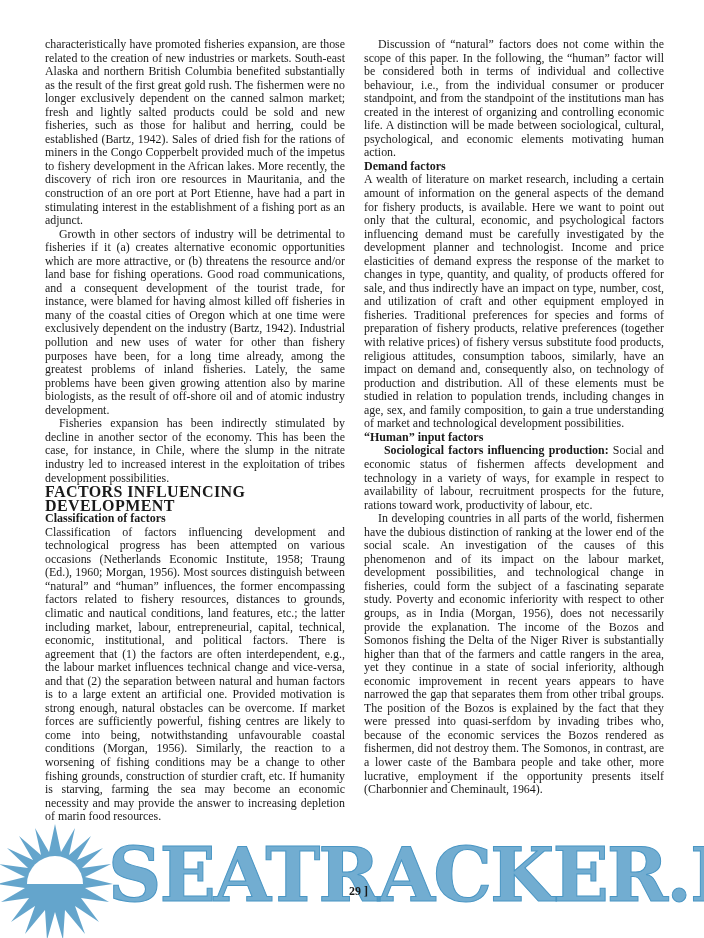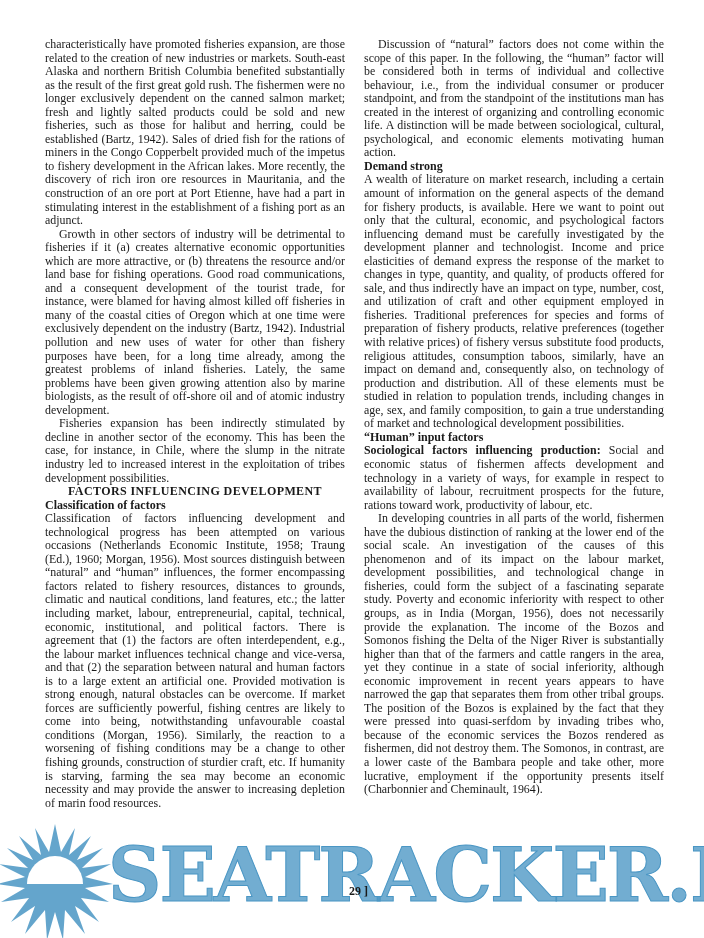--- a/index.html
+++ b/index.html
@@ -9,26 +9,26 @@
       position: absolute; top: 38px; width: 300px;
       font-family: "Liberation Serif", "DejaVu Serif", serif;
       font-size: 11.9px; line-height: 13.55px; color: #1a1a1a;
       text-align: justify; hyphens: manual;
     }
     .col-left { left: 45px; }
     .col-right { left: 364px; }
     .col p { margin: 0; }
     .col p.indent { text-indent: 14px; }
     .section-title {
-      font-weight: bold; text-align: center; letter-spacing: 0.4px;
-      font-size: 12px; margin: 28px 0 8px 0; text-indent: 0;
+      font-weight: bold; text-align: left; letter-spacing: 0.4px;
+      font-size: 16px; margin: 28px 0 8px 0; text-indent: 0;
     }
     .subhead { font-weight: bold; margin: 4px 0 6px 0; font-size: 12px; }
     .subhead-gap { margin-top: 12px; }
-    .runin { font-weight: bold; }
+    .runin { font-weight: bold; margin-left: 20px; }
     .page-number {
       position: absolute; left: 349px; top: 884px;
       font-family: "Liberation Serif", serif; font-size: 12px; color: #1a1a1a;
       font-weight: bold;
     }
     .watermark { position: absolute; left: 0; top: 820px; width: 704px; height: 118px; pointer-events: none; }
     .wm-text {
       position: absolute; left: 108px; top: 838px;
       font-family: "DejaVu Serif", serif; font-weight: bold;
       font-size: 74px; letter-spacing: -2px; color: rgba(74,150,196,0.78);
@@ -45,21 +45,21 @@
     <p>characteristically have promoted fisheries expansion, are those related to the creation of new industries or markets. South-east Alaska and northern British Columbia benefited substantially as the result of the first great gold rush. The fishermen were no longer exclusively dependent on the canned salmon market; fresh and lightly salted products could be sold and new fisheries, such as those for halibut and herring, could be established (Bartz, 1942). Sales of dried fish for the rations of miners in the Congo Copperbelt provided much of the impetus to fishery development in the African lakes. More recently, the discovery of rich iron ore resources in Mauritania, and the construction of an ore port at Port Etienne, have had a part in stimulating interest in the establishment of a fishing port as an adjunct.</p>
     <p class="indent">Growth in other sectors of industry will be detrimental to fisheries if it (a) creates alternative economic opportunities which are more attractive, or (b) threatens the resource and/or land base for fishing operations. Good road communications, and a consequent development of the tourist trade, for instance, were blamed for having almost killed off fisheries in many of the coastal cities of Oregon which at one time were exclusively dependent on the industry (Bartz, 1942). Industrial pollution and new uses of water for other than fishery purposes have been, for a long time already, among the greatest problems of inland fisheries. Lately, the same problems have been given growing attention also by marine biologists, as the result of off-shore oil and of atomic industry development.</p>
     <p class="indent">Fisheries expansion has been indirectly stimulated by decline in another sector of the economy. This has been the case, for instance, in Chile, where the slump in the nitrate industry led to increased interest in the exploitation of tribes development possibilities.</p>
     <p class="section-title">FACTORS INFLUENCING DEVELOPMENT</p>
     <p class="subhead">Classification of factors</p>
     <p>Classification of factors influencing development and technological progress has been attempted on various occasions (Netherlands Economic Institute, 1958; Traung (Ed.), 1960; Morgan, 1956). Most sources distinguish between “natural” and “human” influences, the former encompassing factors related to fishery resources, distances to grounds, climatic and nautical conditions, land features, etc.; the latter including market, labour, entrepreneurial, capital, technical, economic, institutional, and political factors. There is agreement that (1) the factors are often interdependent, e.g., the labour market influences technical change and vice-versa, and that (2) the separation between natural and human factors is to a large extent an artificial one. Provided motivation is strong enough, natural obstacles can be overcome. If market forces are sufficiently powerful, fishing centres are likely to come into being, notwithstanding unfavourable coastal conditions (Morgan, 1956). Similarly, the reaction to a worsening of fishing conditions may be a change to other fishing grounds, construction of sturdier craft, etc. If humanity is starving, farming the sea may become an economic necessity and may provide the answer to increasing depletion of marin food resources.</p>
   </div>
 
   <div class="col col-right">
     <p class="indent">Discussion of “natural” factors does not come within the scope of this paper. In the following, the “human” factor will be considered both in terms of individual and collective behaviour, i.e., from the individual consumer or producer standpoint, and from the standpoint of the institutions man has created in the interest of organizing and controlling economic life. A distinction will be made between sociological, cultural, psychological, and economic elements motivating human action.</p>
-    <p class="subhead subhead-gap">Demand strong</p>
+    <p class="subhead subhead-gap">Demand factors</p>
     <p>A wealth of literature on market research, including a certain amount of information on the general aspects of the demand for fishery products, is available. Here we want to point out only that the cultural, economic, and psychological factors influencing demand must be carefully investigated by the development planner and technologist. Income and price elasticities of demand express the response of the market to changes in type, quantity, and quality, of products offered for sale, and thus indirectly have an impact on type, number, cost, and utilization of craft and other equipment employed in fisheries. Traditional preferences for species and forms of preparation of fishery products, relative preferences (together with relative prices) of fishery versus substitute food products, religious attitudes, consumption taboos, similarly, have an impact on demand and, consequently also, on technology of production and distribution. All of these elements must be studied in relation to population trends, including changes in age, sex, and family composition, to gain a true understanding of market and technological development possibilities.</p>
     <p class="subhead subhead-gap">“Human” input factors</p>
     <p><span class="runin">Sociological factors influencing production:</span><span> Social and economic status of fishermen affects development and technology in a variety of ways, for example in respect to availability of labour, recruitment prospects for the future, rations toward work, productivity of labour, etc.</span></p>
     <p class="indent">In developing countries in all parts of the world, fishermen have the dubious distinction of ranking at the lower end of the social scale. An investigation of the causes of this phenomenon and of its impact on the labour market, development possibilities, and technological change in fisheries, could form the subject of a fascinating separate study. Poverty and economic inferiority with respect to other groups, as in India (Morgan, 1956), does not necessarily provide the explanation. The income of the Bozos and Somonos fishing the Delta of the Niger River is substantially higher than that of the farmers and cattle rangers in the area, yet they continue in a state of social inferiority, although economic improvement in recent years appears to have narrowed the gap that separates them from other tribal groups. The position of the Bozos is explained by the fact that they were pressed into quasi-serfdom by invading tribes who, because of the economic services the Bozos rendered as fishermen, did not destroy them. The Somonos, in contrast, are a lower caste of the Bambara people and take other, more lucrative, employment if the opportunity presents itself (Charbonnier and Cheminault, 1964).</p>
   </div>
 
   <svg class="watermark" viewBox="0 0 704 118" width="704" height="118">
     <g transform="translate(55,62)" fill="#4a96c4" opacity="0.85">
       <polygon points="0,-58 6,-30 20,-54 14,-27 36,-46 22,-22 48,-34 27,-14 56,-18 30,-5 58,2 30,6 54,20 26,16 44,40 20,24 30,52 10,28 8,58 0,30 -8,58 -10,28 -30,52 -20,24 -44,40 -26,16 -54,20 -30,6 -58,2 -30,-5 -56,-18 -27,-14 -48,-34 -22,-22 -36,-46 -14,-27 -20,-54 -6,-30"></polygon>
       <path d="M -28 2 A 28 28 0 0 1 28 2 Z" fill="#ffffff"></path>

